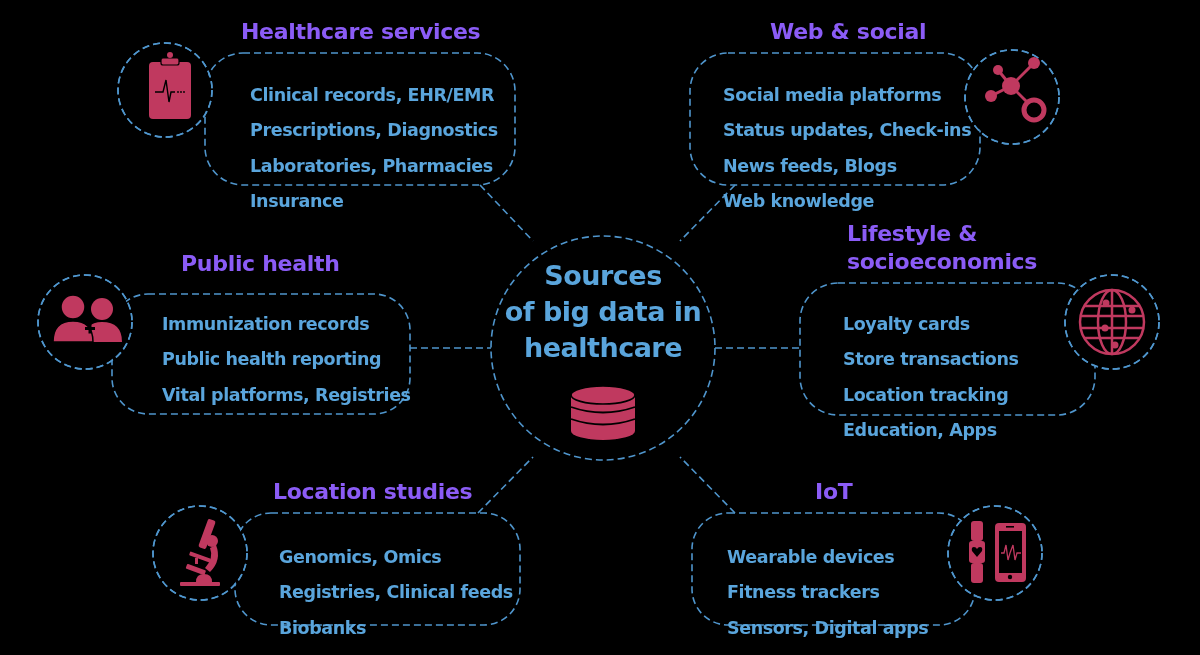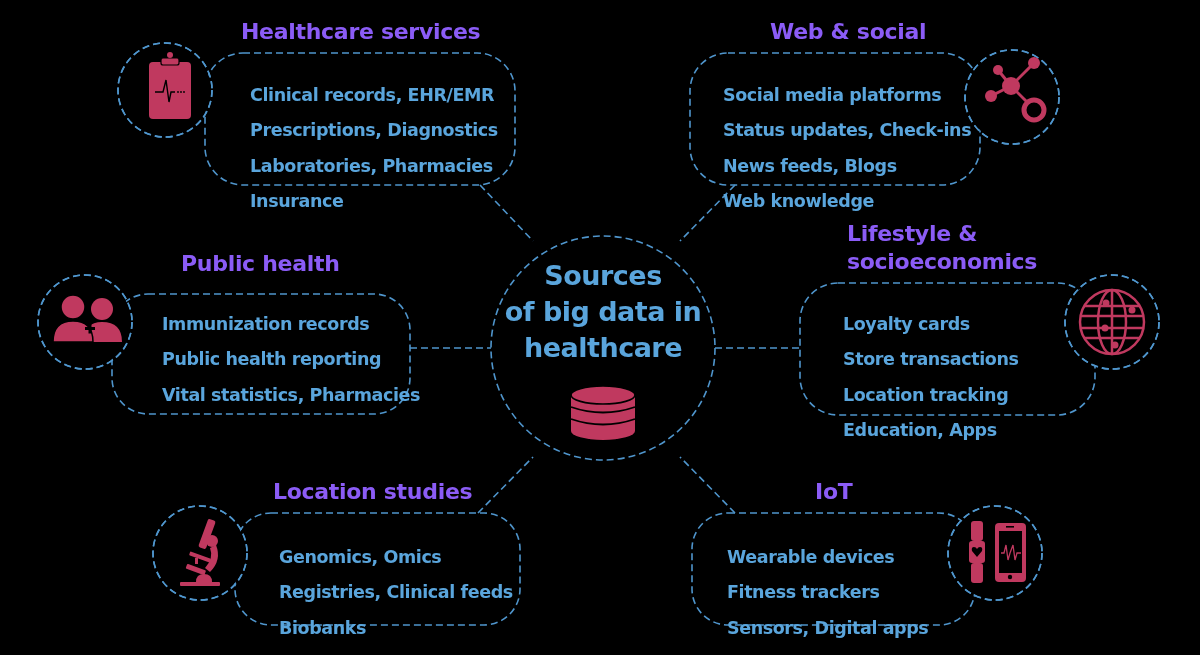--- a/index.html
+++ b/index.html
@@ -162,21 +162,21 @@
   <div>Social media platforms</div>
   <div>Status updates, Check-ins</div>
   <div>News feeds, Blogs</div>
   <div>Web knowledge</div>
 </div>
 
 <div class="title" style="left:181px; top:250px;">Public health</div>
 <div class="items" style="left:150px; top:301px;">
   <div>Immunization records</div>
   <div>Public health reporting</div>
-  <div>Vital statistics, Pharmacies</div>
+  <div>Vital platforms, Registries</div>
 </div>
 
 <div class="title" style="left:847px; top:220px;">
   <div>Lifestyle &amp;</div>
   <div>socioeconomics</div>
 </div>
 <div class="items" style="left:831px; top:301px;">
   <div>Loyalty cards</div>
   <div>Store transactions</div>
   <div>Location tracking</div>

